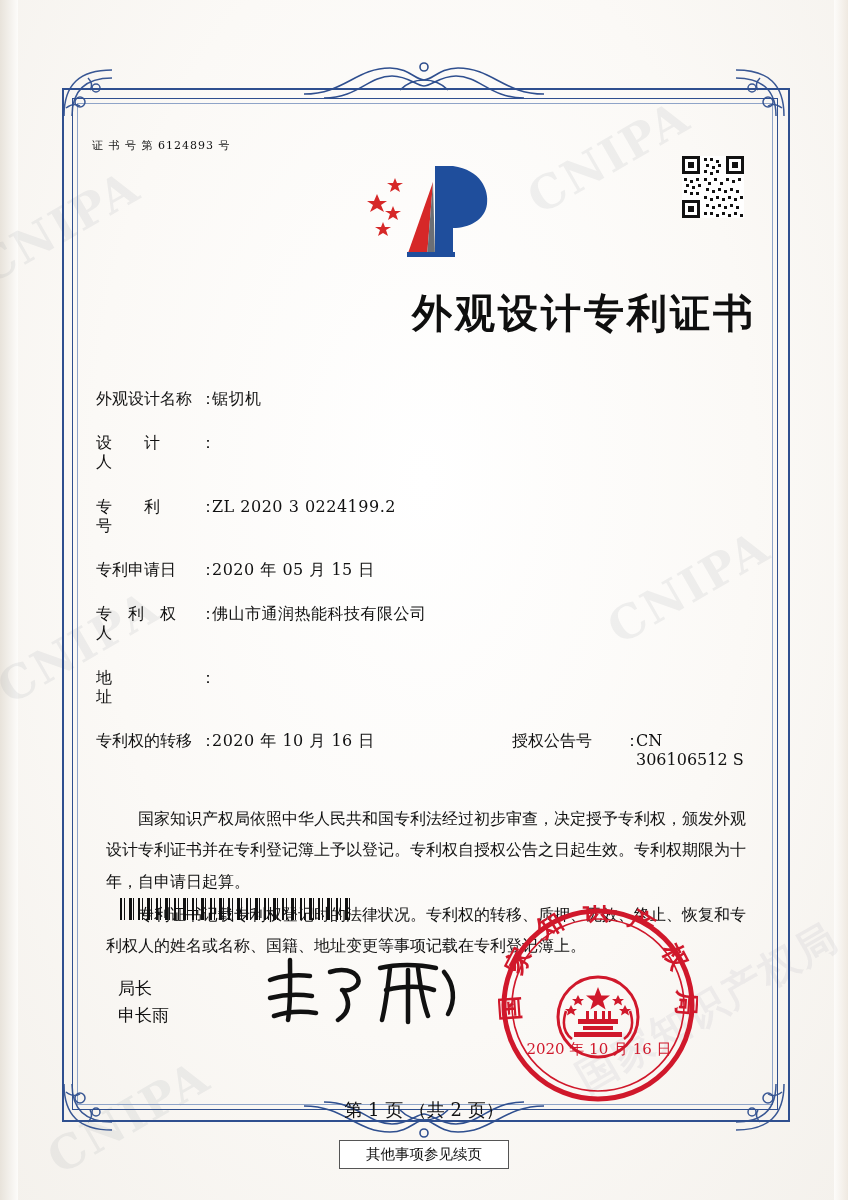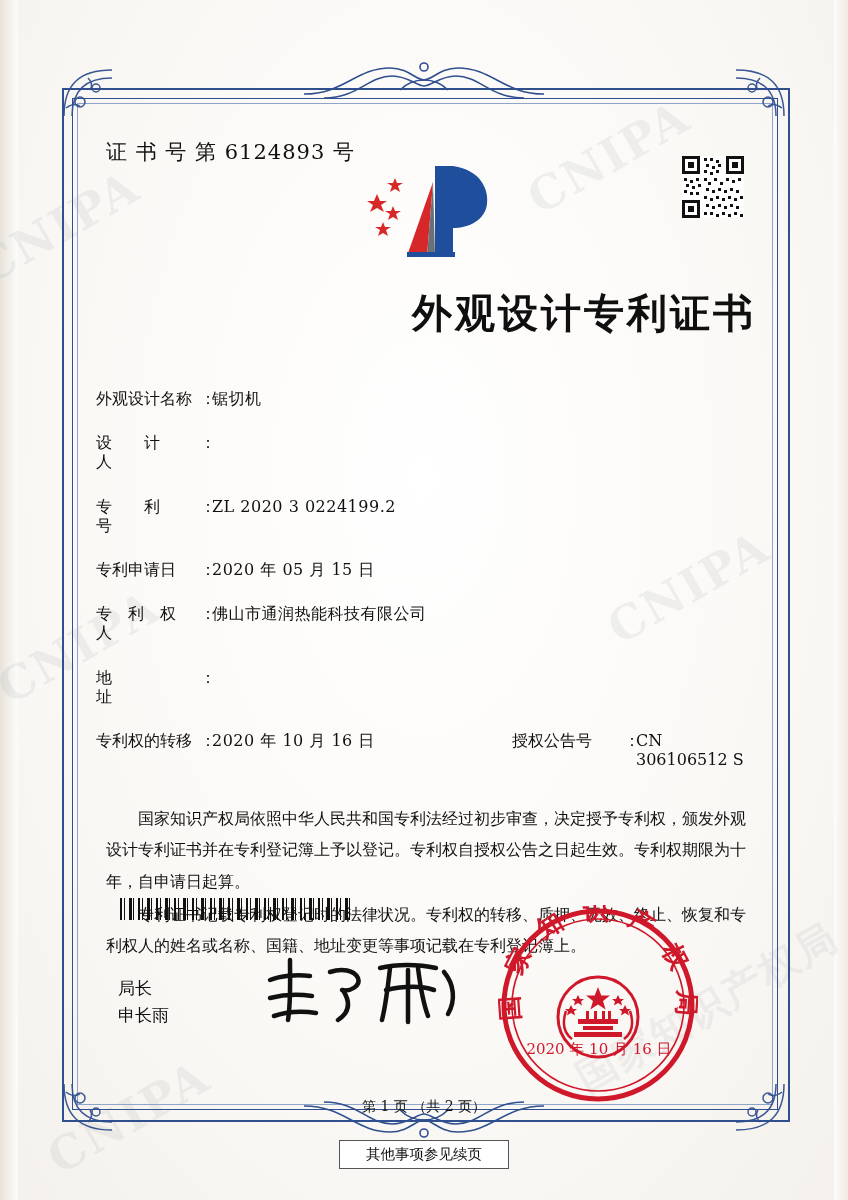--- a/index.html
+++ b/index.html
@@ -57,21 +57,21 @@
   .c-bl{left:58px;bottom:62px;transform:scaleY(-1);}
   .c-br{right:58px;bottom:62px;transform:scale(-1,-1);}
   .topcrest{position:absolute;left:50%;top:58px;transform:translateX(-50%);width:240px;height:46px;}
   .botcrest{position:absolute;left:50%;bottom:58px;transform:translateX(-50%) scaleY(-1);width:240px;height:46px;}
 
   
   .content{position:absolute;left:92px;top:120px;width:664px;}
 
   .certno{
     font-family:"DejaVu Serif","Liberation Serif",serif;
-    font-size:21px;color:#111;letter-spacing:1px;margin-left:14px;margin-top:18px;
+    font-size:11px;color:#111;letter-spacing:1px;margin-top:18px;
   }
   .logo-wrap{
     position:absolute;left:0;right:0;top:22px;display:flex;justify-content:center;pointer-events:none;
   }
   .qr{
     position:absolute;right:12px;top:18px;width:62px;height:62px;
   }
   .title{
     text-align:right;
     font-family:"DejaVu Serif","Liberation Serif",serif;
@@ -112,21 +112,21 @@
   
   .seal{position:absolute;left:498px;top:905px;width:200px;height:200px;}
   .seal-date{
     position:absolute;left:524px;top:1040px;width:150px;text-align:center;
     color:#d0182b;font-size:15px;font-family:"DejaVu Serif","Liberation Serif",serif;
     letter-spacing:0px;
   }
   
   .pagenum{
     position:absolute;left:0;right:0;top:1098px;text-align:center;
-    font-family:"DejaVu Serif","Liberation Serif",serif;font-size:14px;color:#111;
+    font-family:"DejaVu Serif","Liberation Serif",serif;font-size:18px;color:#111;
   }
   .footnote{
     position:absolute;left:50%;transform:translateX(-50%);top:1140px;
     border:1px solid #555;padding:4px 26px;background:#fff;
     font-family:"DejaVu Serif","Liberation Serif",serif;font-size:14.5px;color:#111;
   }
   .edge-l{position:absolute;left:0;top:0;width:18px;height:1200px;background:linear-gradient(90deg,#e8e3db,#fdfcfa);}
   .edge-r{position:absolute;right:0;top:0;width:14px;height:1200px;background:linear-gradient(270deg,#efe9e1,#fdfcfa);}
 </style>
 </head>

